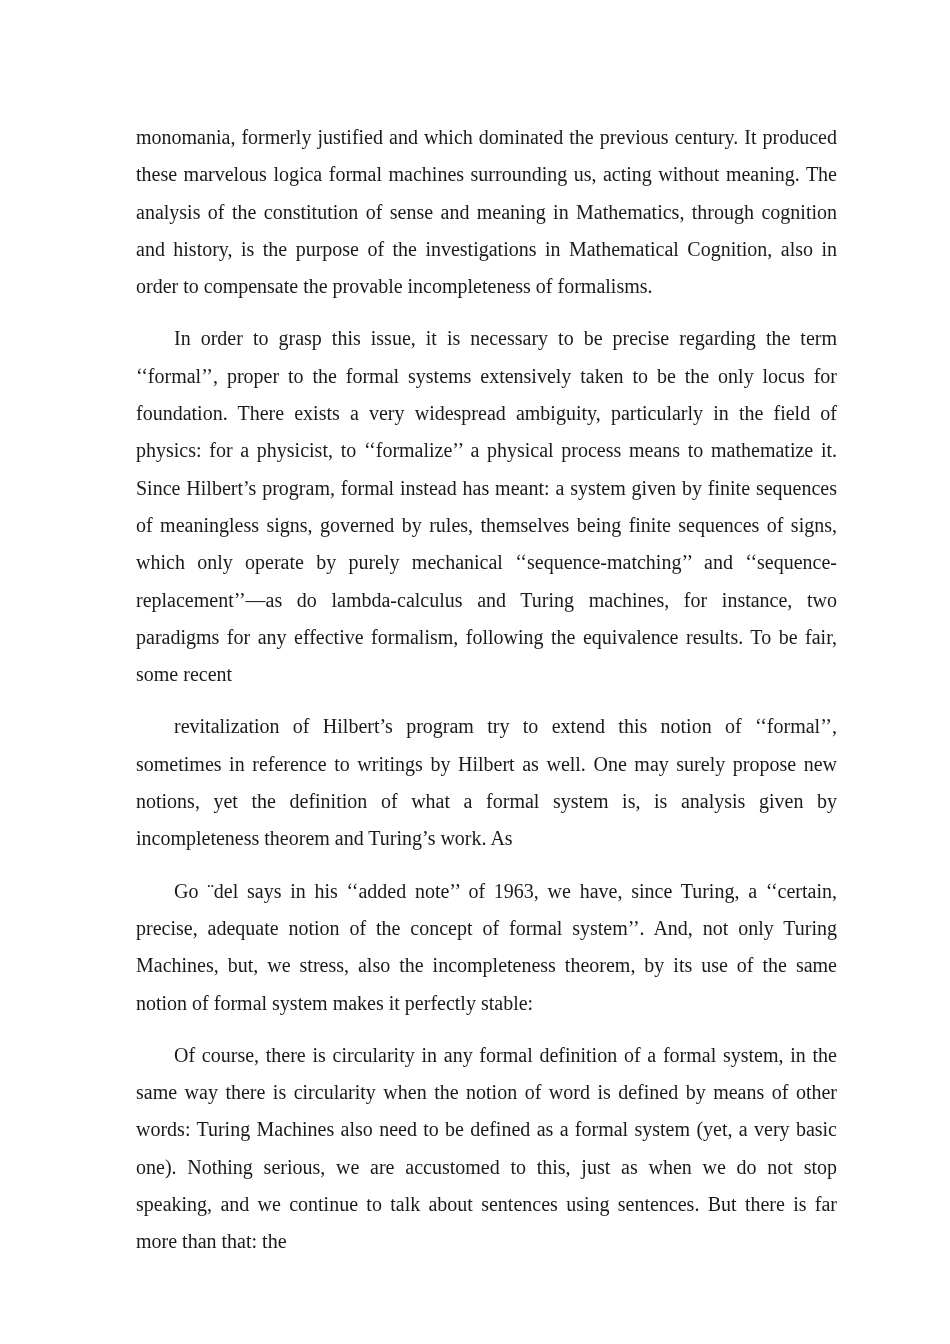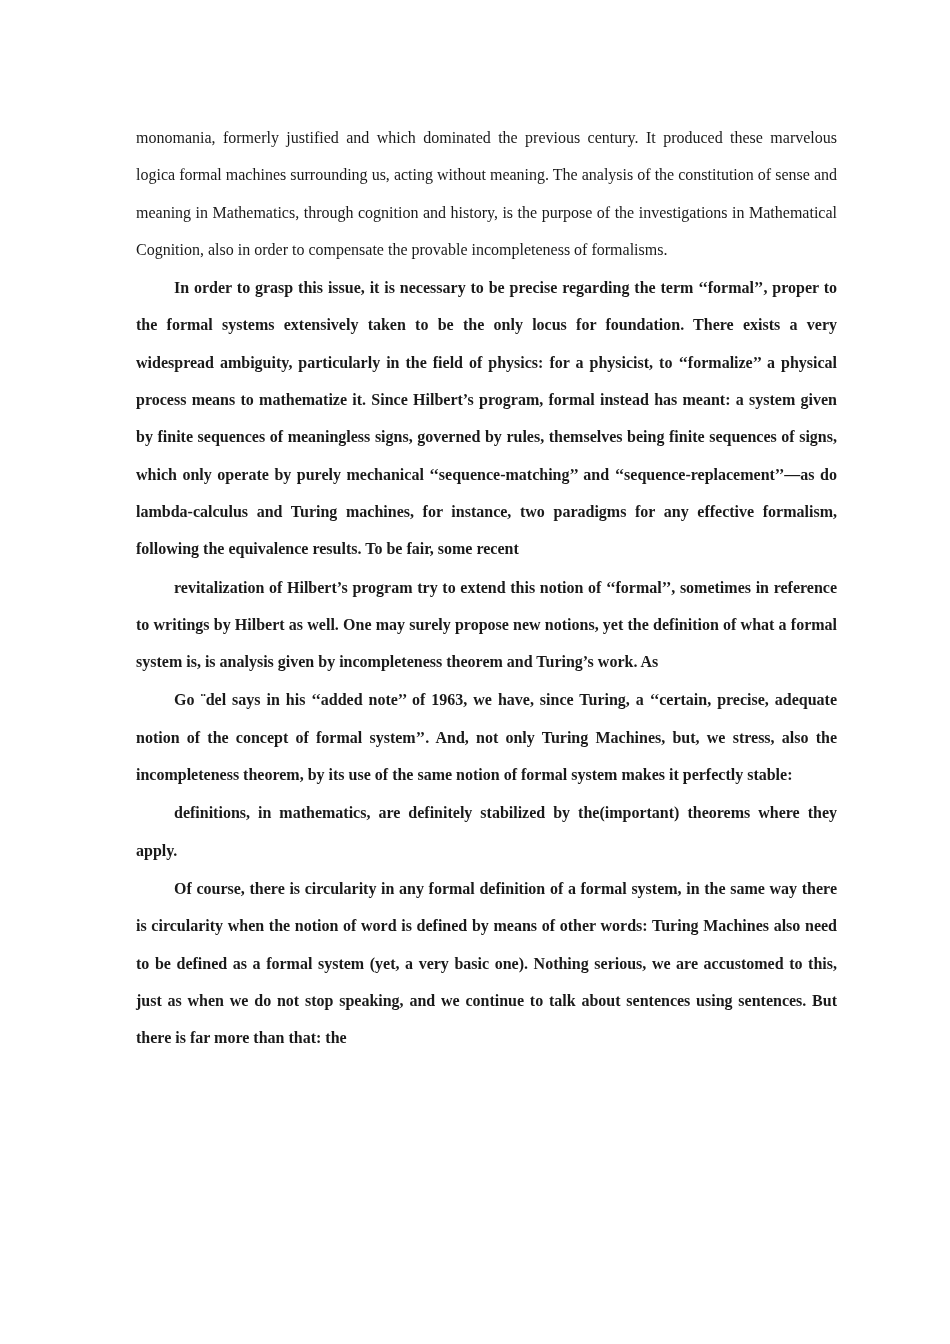--- a/index.html
+++ b/index.html
@@ -22,21 +22,21 @@
 
   .text-column {
     position: absolute;
     left: 136px;
     top: 119px;
     width: 701px;
   }
 
   .para {
     margin: 0;
-    font-size: 16px;
+    font-size: 20px;
     line-height: 37.3px;
     text-align: justify;
     text-justify: inter-word;
     -webkit-hyphens: none;
     hyphens: none;
     color: #1a1a1a;
     font-weight: 400;
     letter-spacing: 0.0px;
     word-spacing: 0px;
   }
@@ -45,36 +45,34 @@
   .para.indent {
     text-indent: 38px;
   }
 
   .para.no-indent {
     text-indent: 0;
   }
 
   
   .para + .para {
-    margin-top: 1px;
-    font-weight: bold;
+    margin-top: 15px;
   }
 </style>
 </head>
 <body>
 
 <div class="page">
   <div class="text-column">
 
     <p class="para no-indent">monomania, formerly justified and which dominated the previous century. It produced these marvelous logica formal machines surrounding us, acting without meaning. The analysis of the constitution of sense and meaning in Mathematics, through cognition and history, is the purpose of the investigations in Mathematical Cognition, also in order to compensate the provable incompleteness of formalisms.</p>
 
     <p class="para indent">In order to grasp this issue, it is necessary to be precise regarding the term ‘‘formal’’, proper to the formal systems extensively taken to be the only locus for foundation. There exists a very widespread ambiguity, particularly in the field of physics: for a physicist, to ‘‘formalize’’ a physical process means to mathematize it. Since Hilbert’s program, formal instead has meant: a system given by finite sequences of meaningless signs, governed by rules, themselves being finite sequences of signs, which only operate by purely mechanical ‘‘sequence-matching’’ and ‘‘sequence-replacement’’—as do lambda-calculus and Turing machines, for instance, two paradigms for any effective formalism, following the equivalence results. To be fair, some recent</p>
 
     <p class="para indent">revitalization of Hilbert’s program try to extend this notion of ‘‘formal’’, sometimes in reference to writings by Hilbert as well. One may surely propose new notions, yet the definition of what a formal system is, is analysis given by incompleteness theorem and Turing’s work. As</p>
 
     <p class="para indent">Go ¨del says in his ‘‘added note’’ of 1963, we have, since Turing, a ‘‘certain, precise, adequate notion of the concept of formal system’’. And, not only Turing Machines, but, we stress, also the incompleteness theorem, by its use of the same notion of formal system makes it perfectly stable:</p>
 
-    <p class="para indent">definitions, in mathematics, are definitely stabilized by the(important) theorems where they apply.</p>
 
     <p class="para indent">Of course, there is circularity in any formal definition of a formal system, in the same way there is circularity when the notion of word is defined by means of other words: Turing Machines also need to be defined as a formal system (yet, a very basic one). Nothing serious, we are accustomed to this, just as when we do not stop speaking, and we continue to talk about sentences using sentences. But there is far more than that: the</p>
 
   </div>
 </div>
 
 </body></html>

